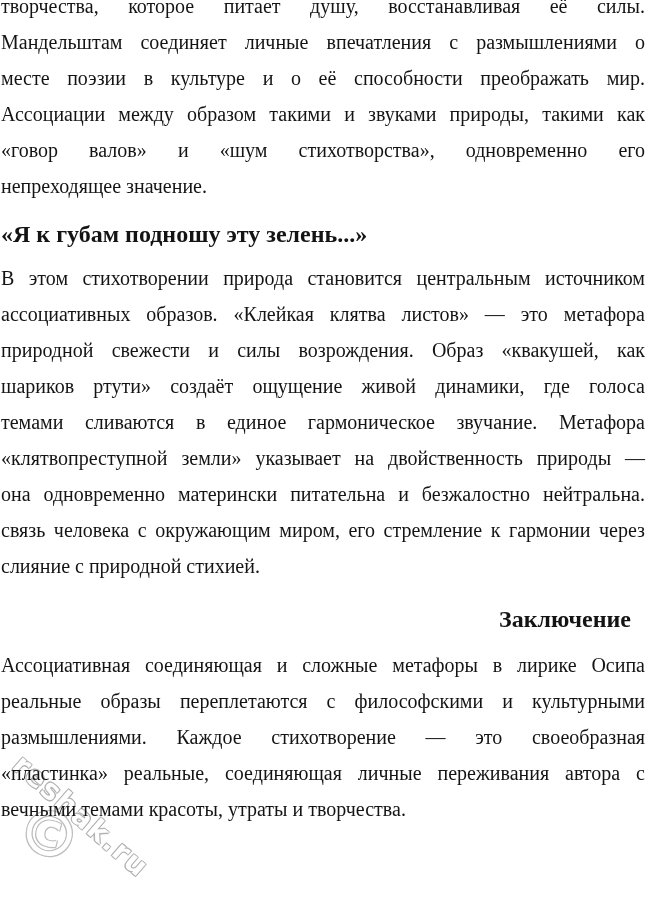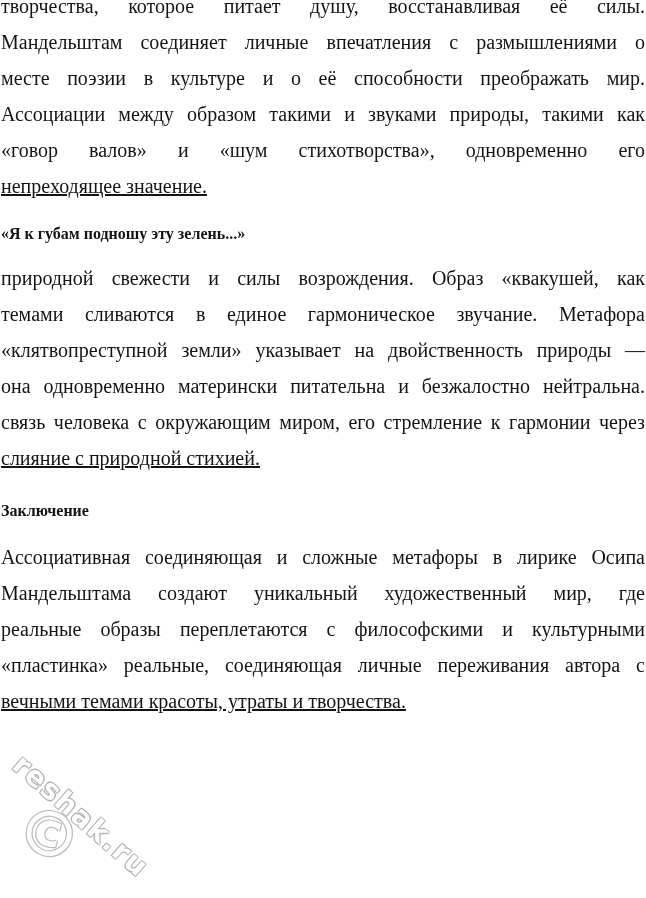--- a/index.html
+++ b/index.html
@@ -26,31 +26,31 @@
   .para {
     margin: 0;
   }
   .line {
     line-height: 36px;
     text-align: justify;
     text-align-last: justify;
   }
   .line.last {
     text-align-last: left;
-    text-decoration: underline;
   }
   .head {
     font-family: "Liberation Serif", "DejaVu Serif", serif;
     font-weight: bold;
-    font-size: 16px;
+    font-size: 24px;
     line-height: 36px;
     margin: 12px 0 8px 0;
   }
   .head.conclusion {
     margin: 17px 14px 10px 0;
+    text-align: right;
   }
   
   .watermark {
     position: absolute;
     z-index: 0;
     left: 0;
     top: 0;
     width: 100%;
     height: 100%;
     pointer-events: none;
@@ -99,32 +99,35 @@
         <div class="line">Мандельштам соединяет личные впечатления с размышлениями о</div>
         <div class="line">месте поэзии в культуре и о её способности преображать мир.</div>
         <div class="line">Ассоциации между образом такими и звуками природы, такими как</div>
         <div class="line">«говор валов» и «шум стихотворства», одновременно его</div>
         <div class="line last">непреходящее значение.</div>
       </div>
 
     <h2 class="head">«Я к губам подношу эту зелень...»</h2>
 
     <div class="para">
+        <div class="line">В этом стихотворении природа становится центральным источником</div>
+        <div class="line">ассоциативных образов. «Клейкая клятва листов» — это метафора</div>
         <div class="line">природной свежести и силы возрождения. Образ «квакушей, как</div>
+        <div class="line">шариков ртути» создаёт ощущение живой динамики, где голоса</div>
         <div class="line">темами сливаются в единое гармоническое звучание. Метафора</div>
         <div class="line">«клятвопреступной земли» указывает на двойственность природы —</div>
         <div class="line">она одновременно матерински питательна и безжалостно нейтральна.</div>
         <div class="line">связь человека с окружающим миром, его стремление к гармонии через</div>
         <div class="line last">слияние с природной стихией.</div>
       </div>
 
     <h2 class="head conclusion">Заключение</h2>
 
     <div class="para">
         <div class="line">Ассоциативная соединяющая и сложные метафоры в лирике Осипа</div>
-        <div class="line">Мандельштама создают уникальный художественный мир, где</div>
         <div class="line">реальные образы переплетаются с философскими и культурными</div>
+        <div class="line">размышлениями. Каждое стихотворение — это своеобразная</div>
         <div class="line">«пластинка» реальные, соединяющая личные переживания автора с</div>
         <div class="line last">вечными темами красоты, утраты и творчества.</div>
       </div>
 
   </div>
 </div>
 
 </body></html>

